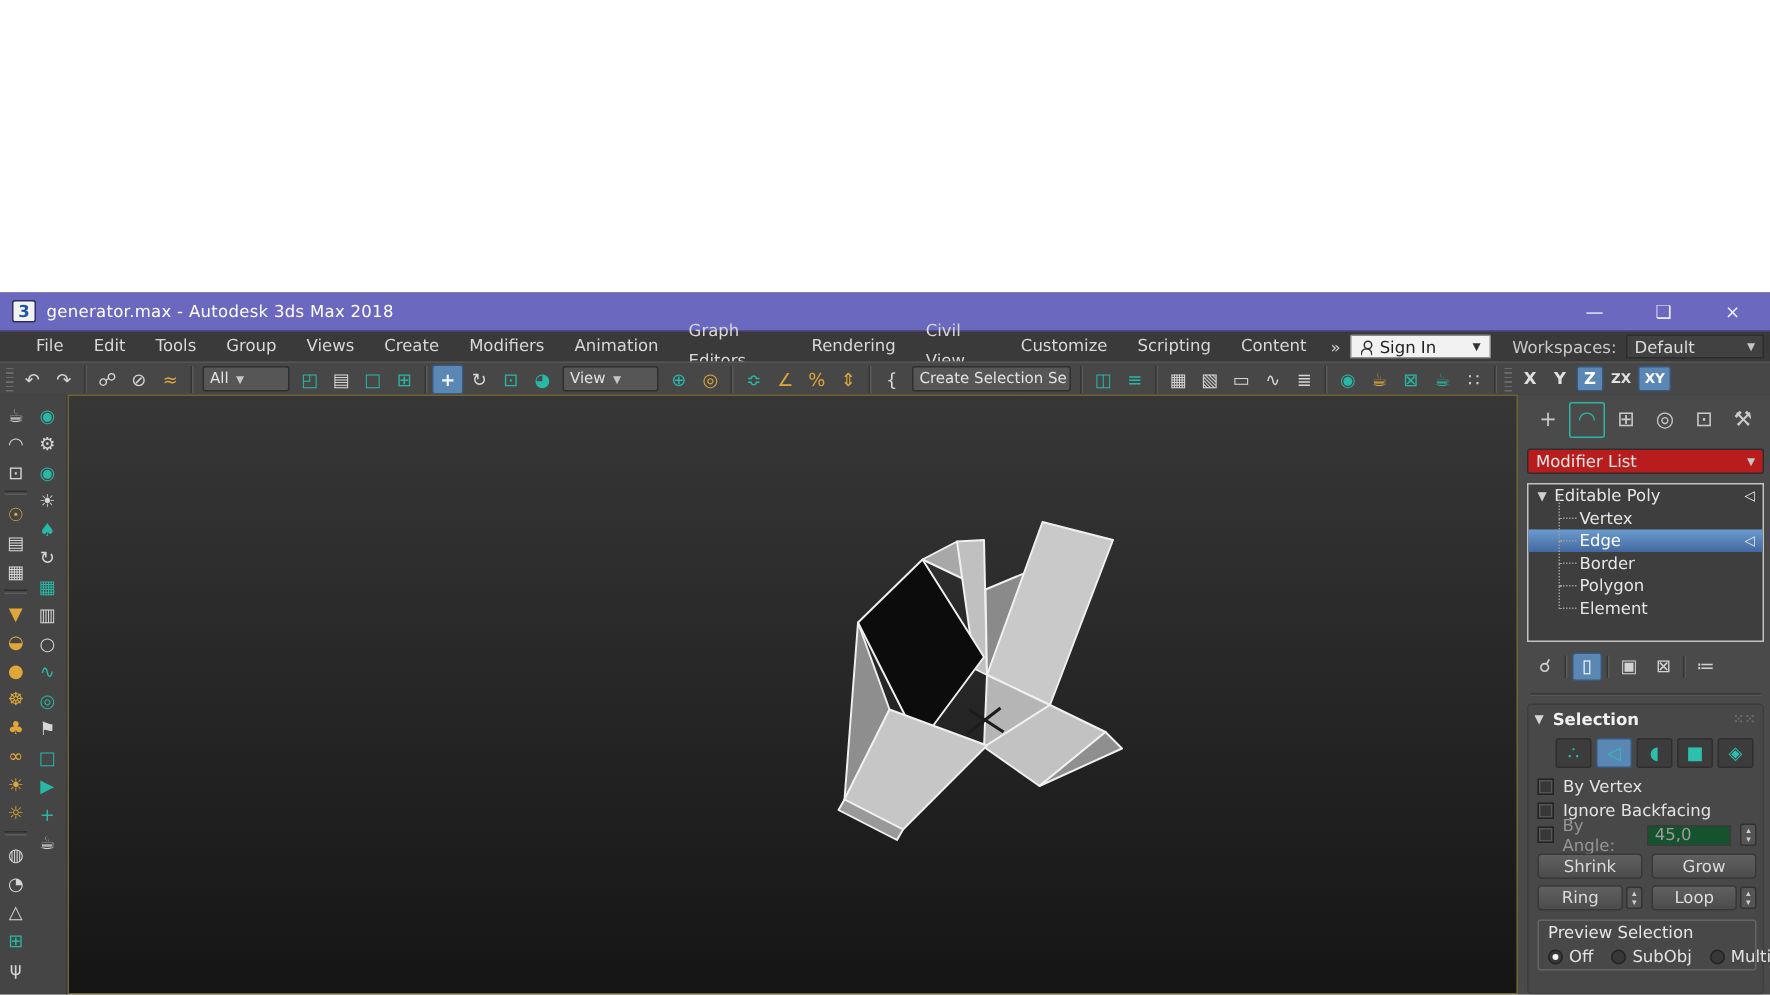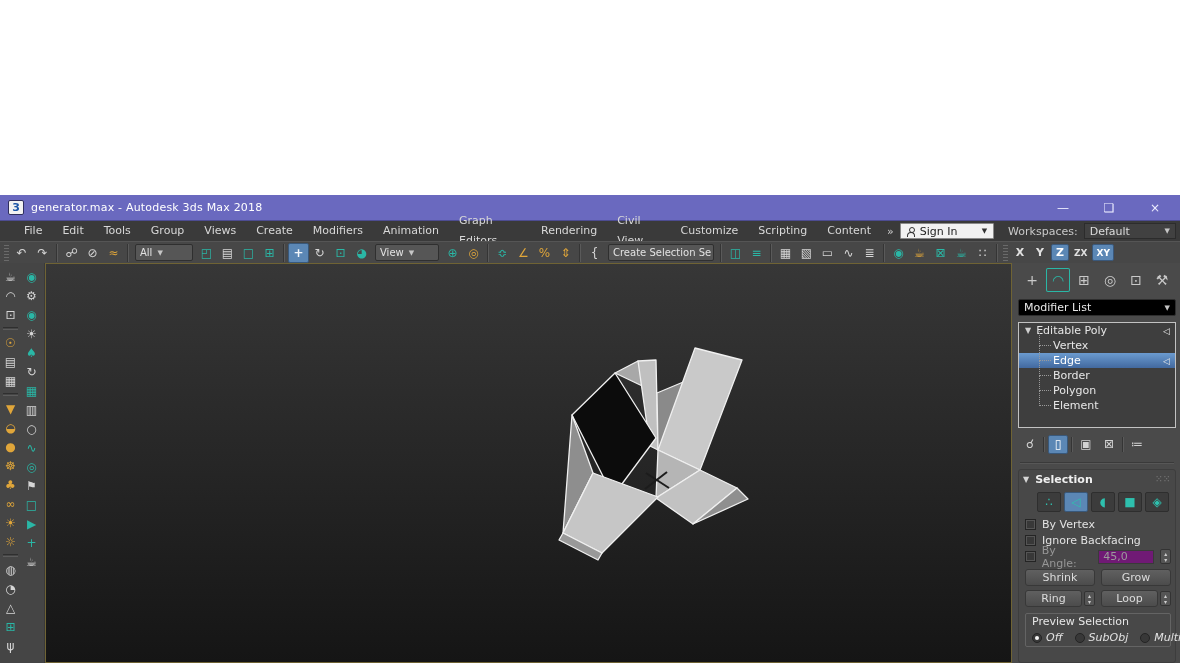--- a/index.html
+++ b/index.html
@@ -80,21 +80,21 @@
     flex-direction:column; padding:2px 4px 0 6px; overflow:hidden; }
   .cp-tabs { display:flex; align-items:center; height:30px; gap:2px; padding:0 2px; }
   .cp-tab { flex:1; height:24px; display:flex; align-items:center; justify-content:center;
     font-size:14px; color:#c9c9c9; border-radius:2px; }
   .cp-tab.active { color:#2ab7a6; box-shadow:inset 0 0 0 1px #2ab7a6; }
   .name-row { display:flex; align-items:center; gap:4px; height:22px; }
   .name-field { flex:1; height:16px; background:#7d7d7d; border:1px solid #2e2e2e;
     color:#101010; font-size:11px; display:flex; align-items:center; padding:0 4px; }
   .color-swatch { width:18px; height:16px; border:1px solid #1f1f1f;
     background:linear-gradient(#000 0 52%, #fff 52% 100%); }
-  .mod-dd { height:17px; margin-top:4px; background:#000000; border:1px solid #2e2e2e;
+  .mod-dd { height:17px; margin-top:4px; background:#b91c1c; border:1px solid #2e2e2e;
     border-radius:2px; display:flex; align-items:center; padding:0 5px; color:#e8e8e8; }
   .mod-dd .dd-caret { margin-left:auto; }
 
   .stack-box { margin-top:6px; height:106px; background:#3e3e3e; border:1px solid #c2c2c2; position:relative; }
   .stack-row { height:15px; display:flex; align-items:center; color:#e6e6e6; position:relative; }
   .stack-root .caret { font-size:8px; margin:0 5px 0 6px; color:#d0d0d0; }
   .stack-child { padding-left:34px; }
   .tree-line { position:absolute; left:20px; top:-7px; width:12px; height:15px;
     border-left:1px dotted #9a9a9a; border-bottom:1px dotted #9a9a9a; }
   .stack-row.selected { background:linear-gradient(#6b9bd0, #42699f); color:#ffffff; }
@@ -114,33 +114,33 @@
   .roll-grip { margin-left:auto; color:#6f6f6f; font-size:8px; letter-spacing:1px; }
   .subobj-row { display:flex; gap:3px; margin:5px 0 4px 14px; }
   .so-btn { width:24px; height:20px; background:#3c3c3c; border:1px solid #2e2e2e; border-radius:2px;
     display:flex; align-items:center; justify-content:center; color:#2ec0ae; font-size:12px; }
   .so-btn.active { background:#5b87b5; border-color:#39587a; }
   .cb-row { display:flex; align-items:center; gap:6px; height:16px; margin-left:2px; color:#e2e2e2; }
   .cb { width:11px; height:11px; background:#383838; border:1px solid #242424;
     box-shadow:inset 0 0 0 1px #555; }
   .angle-row { display:flex; align-items:center; gap:6px; height:17px; margin-left:2px; color:#969696; }
   .angle-val { width:58px; height:14px; display:flex; align-items:center; padding:0 4px;
-    color:#9a9a9a; background:#701a75; border:1px solid #3a3a3a; }
+    color:#9a9a9a; background:#14532d; border:1px solid #3a3a3a; }
   .spin { display:flex; flex-direction:column; justify-content:center; width:11px; height:15px;
     background:#555; border:1px solid #333; border-radius:2px; }
   .spin span { font-size:6px; line-height:6px; text-align:center; color:#cfcfcf; }
   .btn-row { display:flex; gap:6px; margin:4px 0 0 2px; }
   .px-btn { flex:1; height:17px; background:linear-gradient(#606060,#4c4c4c); border:1px solid #383838;
     border-radius:3px; color:#dcdcdc; display:flex; align-items:center; justify-content:center; }
   .rl-group { display:flex; align-items:center; gap:2px; flex:1; }
   .rl-group .px-btn { flex:1; }
   .preview-box { margin:6px 0 0 2px; border:1px solid #646464; border-radius:2px;
     padding:1px 4px 4px 6px; position:relative; height:34px; }
   .preview-title { font-size:11px; color:#e6e6e6; margin-bottom:3px; }
-  .radio-row { display:flex; gap:4px;font-style:italic; }
+  .radio-row { display:flex; gap:4px; }
   .radio-opt { display:flex; align-items:center; gap:4px; margin-right:8px; color:#e2e2e2; }
   .radio { width:10px; height:10px; border-radius:50%; background:#383838; border:1px solid #242424;
     position:relative; }
   .radio.sel:after { content:""; position:absolute; left:2px; top:2px; width:4px; height:4px;
     border-radius:50%; background:#f5f5f5; }
 </style>
 </head>
 <body>
 
 <div class="stage">

